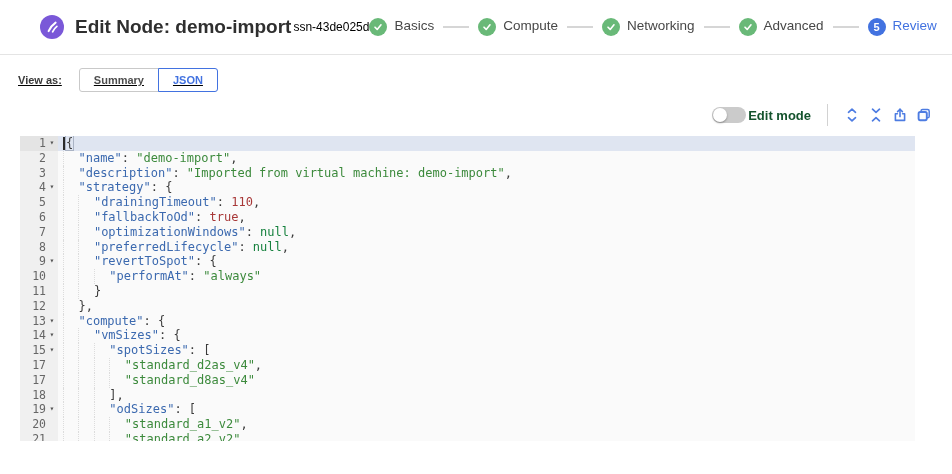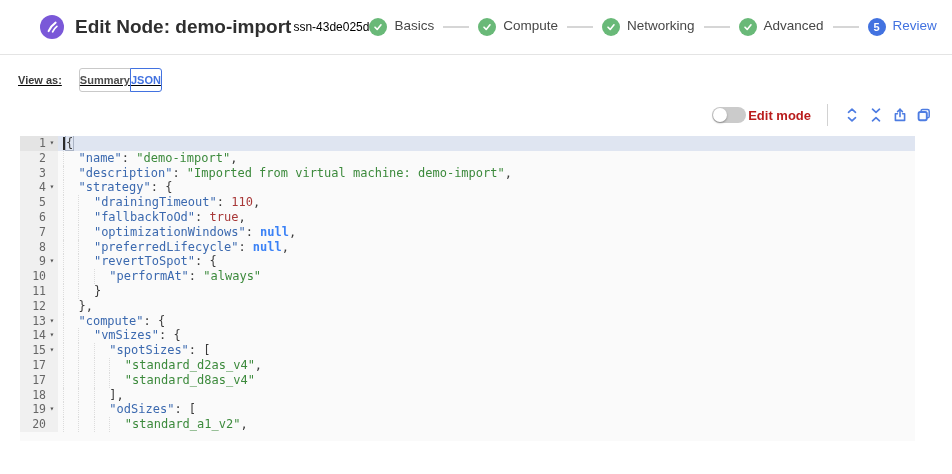--- a/index.html
+++ b/index.html
@@ -19,35 +19,35 @@
   .step-circle.done { background:#69b978; }
   .step-circle.active { background:#4272e0; color:#fff; font-size:11px; font-weight:bold; }
   .step-label { font-size:13.5px; color:#474747; margin-left:7px; white-space:nowrap; }
   .step.current .step-label { color:#4272e0; }
   .connector { width:26px; height:2px; background:#d6d6d6; margin:0 9px; }
 
   
   .viewas-row { display:flex; align-items:center; margin:13px 0 0 18px;text-decoration:underline; }
   .viewas-label { font-size:11px; font-weight:bold; color:#3a3a3a; }
   .seg-group { display:flex; margin-left:17px; }
-  .seg-btn { font-size:11px; font-weight:bold; padding:5px 0; background:#fff;
+  .seg-btn { font-size:11px; font-weight:bold; padding:5px 14px; background:#fff;
              border:1px solid #c9c9c9; color:#4d4d4d; cursor:pointer;
              font-family:"Liberation Sans", sans-serif; }
   .seg-btn.first { border-radius:3px 0 0 3px; }
   .seg-btn.last  { border-radius:0 3px 3px 0; margin-left:-1px;text-align:right; }
   .seg-btn.selected { border-color:#4272e0; color:#4272e0; position:relative; z-index:1; }
 
   
   .toolbar-row { display:flex; align-items:center; justify-content:flex-end;
                  padding-right:16px; margin-top:10px; height:26px; }
   .toggle { width:34px; height:16px; border-radius:9px; background:#cbcbcb;
             position:relative; cursor:pointer; }
   .knob { position:absolute; left:1px; top:1px; width:14px; height:14px;
           border-radius:50%; background:#fff; box-shadow:0 1px 2px rgba(0,0,0,.35); }
-  .toggle-label { font-size:13px; font-weight:bold; color:#b91c1c; margin-left:2px; }
+  .toggle-label { font-size:13px; font-weight:bold; color:#14532d; margin-left:2px; }
   .v-divider { width:1px; height:22px; background:#d2d2d2; margin:0 12px 0 16px; }
   .icon-btn { width:24px; height:24px; display:flex; align-items:center;
               justify-content:center; cursor:pointer; }
 
   
   .editor { margin:8px 0 0 20px; width:895px; height:305px; background:#fafafa;
             font-family:"DejaVu Sans Mono", monospace; font-size:12px; overflow:hidden; }
   .ed-line { display:flex; height:14.8px; line-height:14.8px; }
   .gutter-cell { display:flex; justify-content:flex-end; align-items:center;
                  width:38px; flex:0 0 auto; background:#f0f0f0; }
@@ -56,21 +56,21 @@
   .code-cell { flex:1; white-space:pre; padding-left:5px; color:#3a3a3a; }
   .ed-line.active .code-cell { background:#dfe5f1; }
   .ed-line.active .gutter-cell { background:#e4e4e4; }
   .indent { display:inline-block; white-space:pre; border-left:1px dotted #dcdcdc; }
   .cursor { display:inline-block; border-left:2px solid #2b2b2b; height:13px;
             vertical-align:text-bottom; }
   .t-key { color:#3b69af; }
   .t-str { color:#3c8a3c; }
   .t-num { color:#a83838; }
   .t-bool { color:#a83838; }
-  .t-nul { color:#3b82f6; font-weight:bold; }
+  .t-nul { color:#15803d; font-weight:normal; }
   .t-p { color:#3a3a3a; }
   .t-pb { color:#3a3a3a; border:1px solid #aab3c4; }
 </style>
 </head>
 <body>
 
 <div class="header">
   <svg class="logo" viewBox="0 0 24 24">
     <circle cx="12" cy="12" r="12" fill="#7a58d8"></circle>
     <path d="M8.6 16.2 C10.2 12.6 12.4 9.8 15.6 7.6" stroke="#fff" stroke-width="2" fill="none" stroke-linecap="round"></path>
@@ -299,14 +299,21 @@
         </div>
         <div class="code-cell"><span class="indent">  </span><span class="indent">  </span><span class="indent">  </span><span class="t-key">"odSizes"</span><span class="t-p">: [</span></div>
       </div>
       <div class="ed-line">
         <div class="gutter-cell">
           <span class="lnum">20</span>
           <span class="fold"></span>
         </div>
         <div class="code-cell"><span class="indent">  </span><span class="indent">  </span><span class="indent">  </span><span class="indent">  </span><span class="t-str">"standard_a1_v2"</span><span class="t-p">,</span></div>
       </div>
+      <div class="ed-line">
+        <div class="gutter-cell">
+          <span class="lnum">21</span>
+          <span class="fold"></span>
+        </div>
+        <div class="code-cell"><span class="indent">  </span><span class="indent">  </span><span class="indent">  </span><span class="indent">  </span><span class="t-str">"standard_a2_v2"</span></div>
+      </div>
     </div>
 </div>
 
 </body></html>

